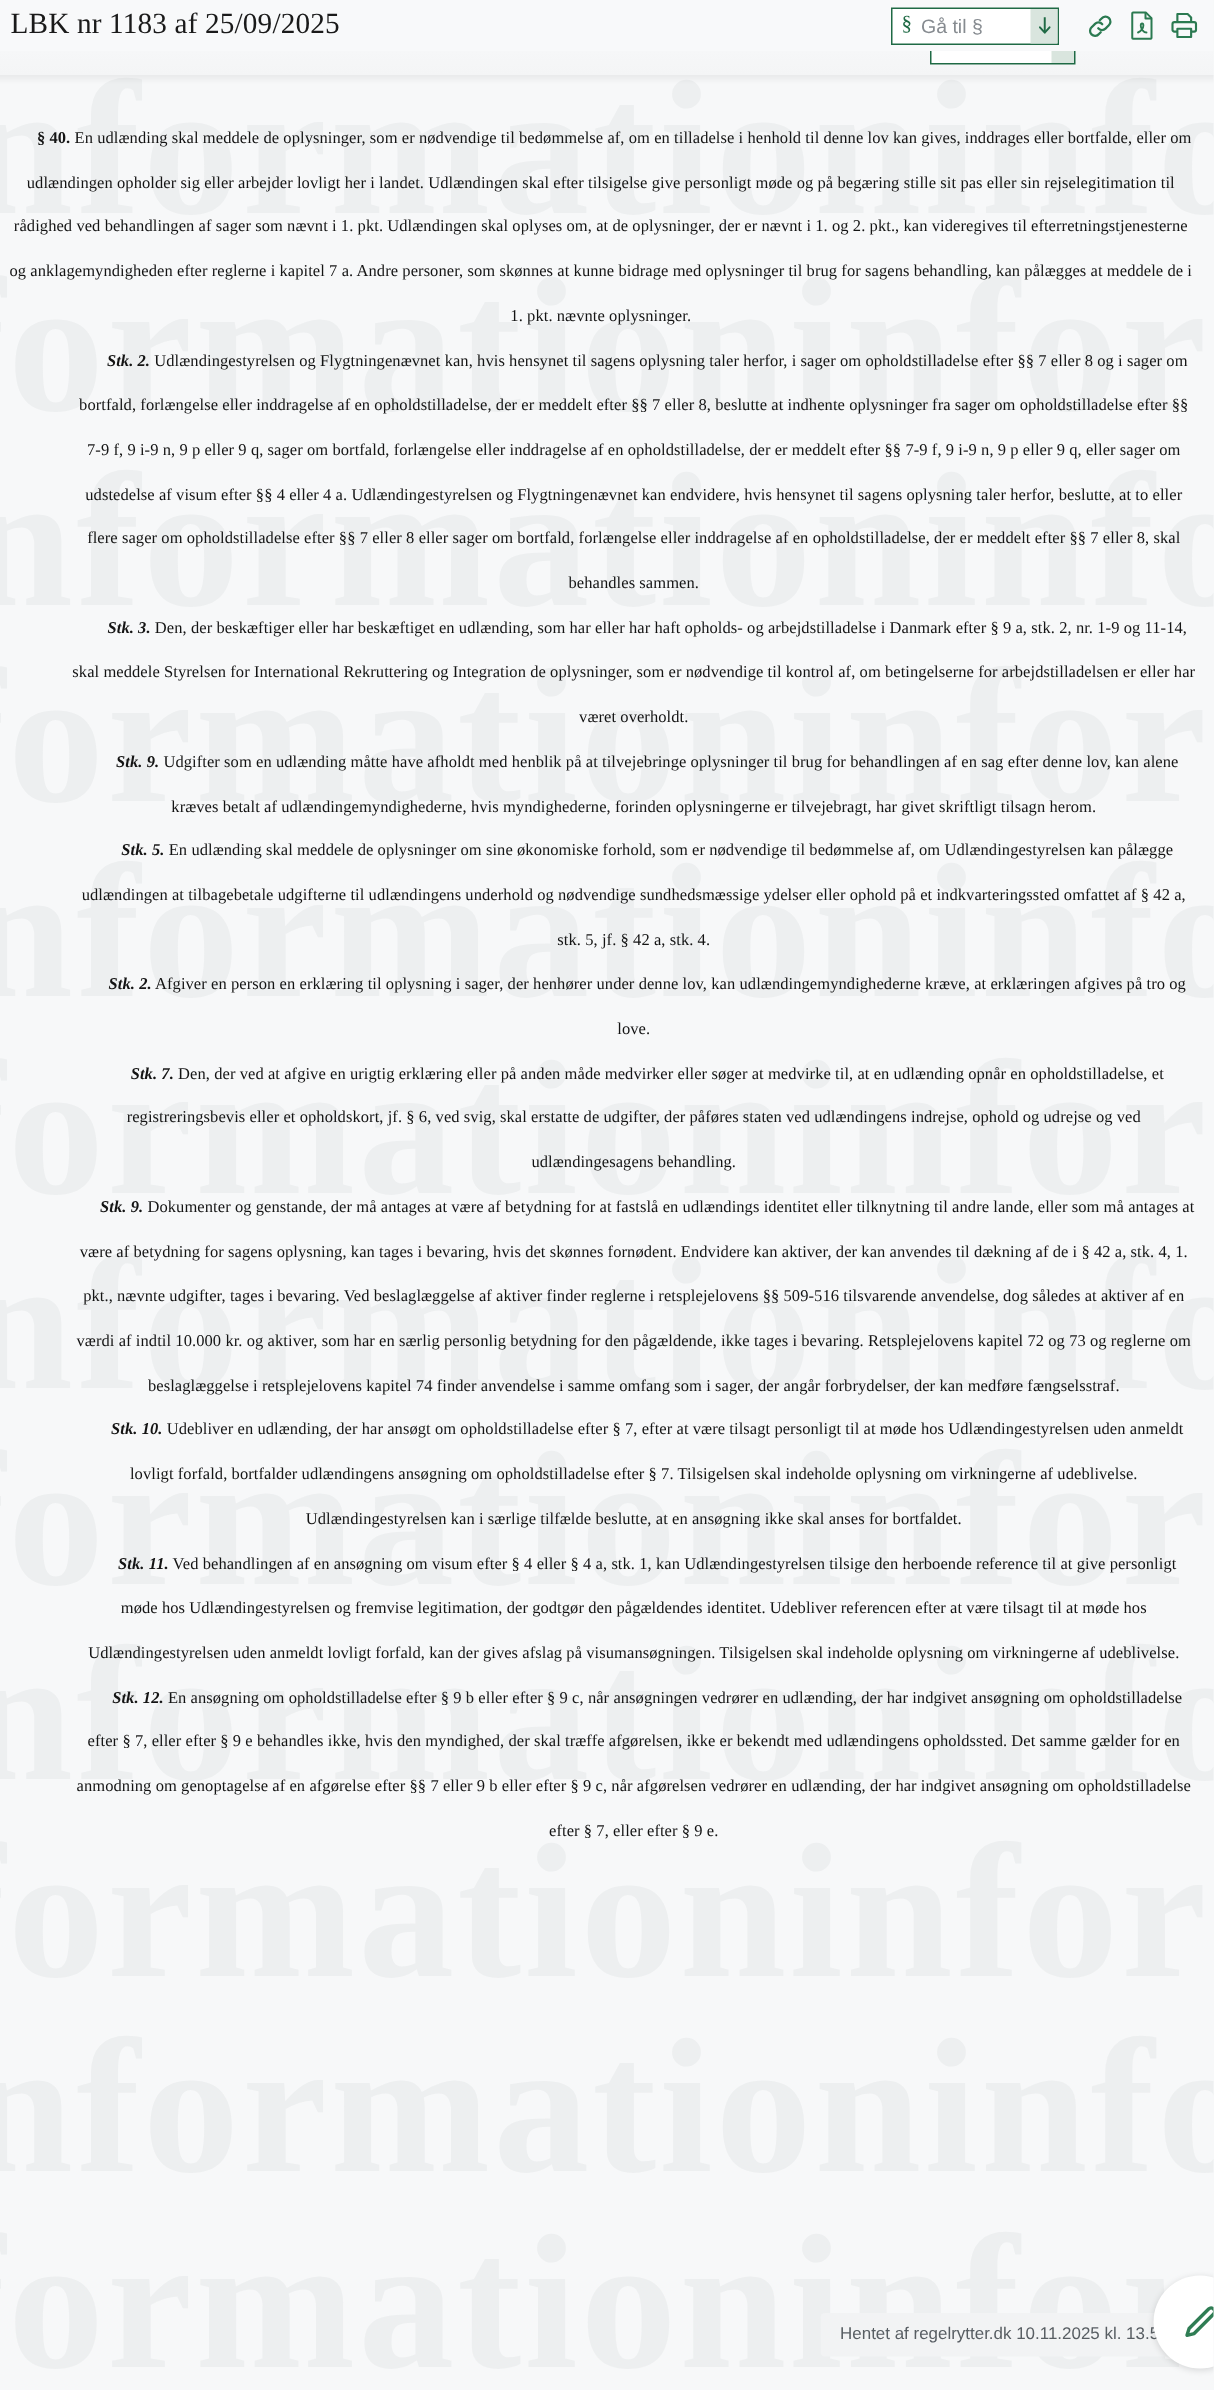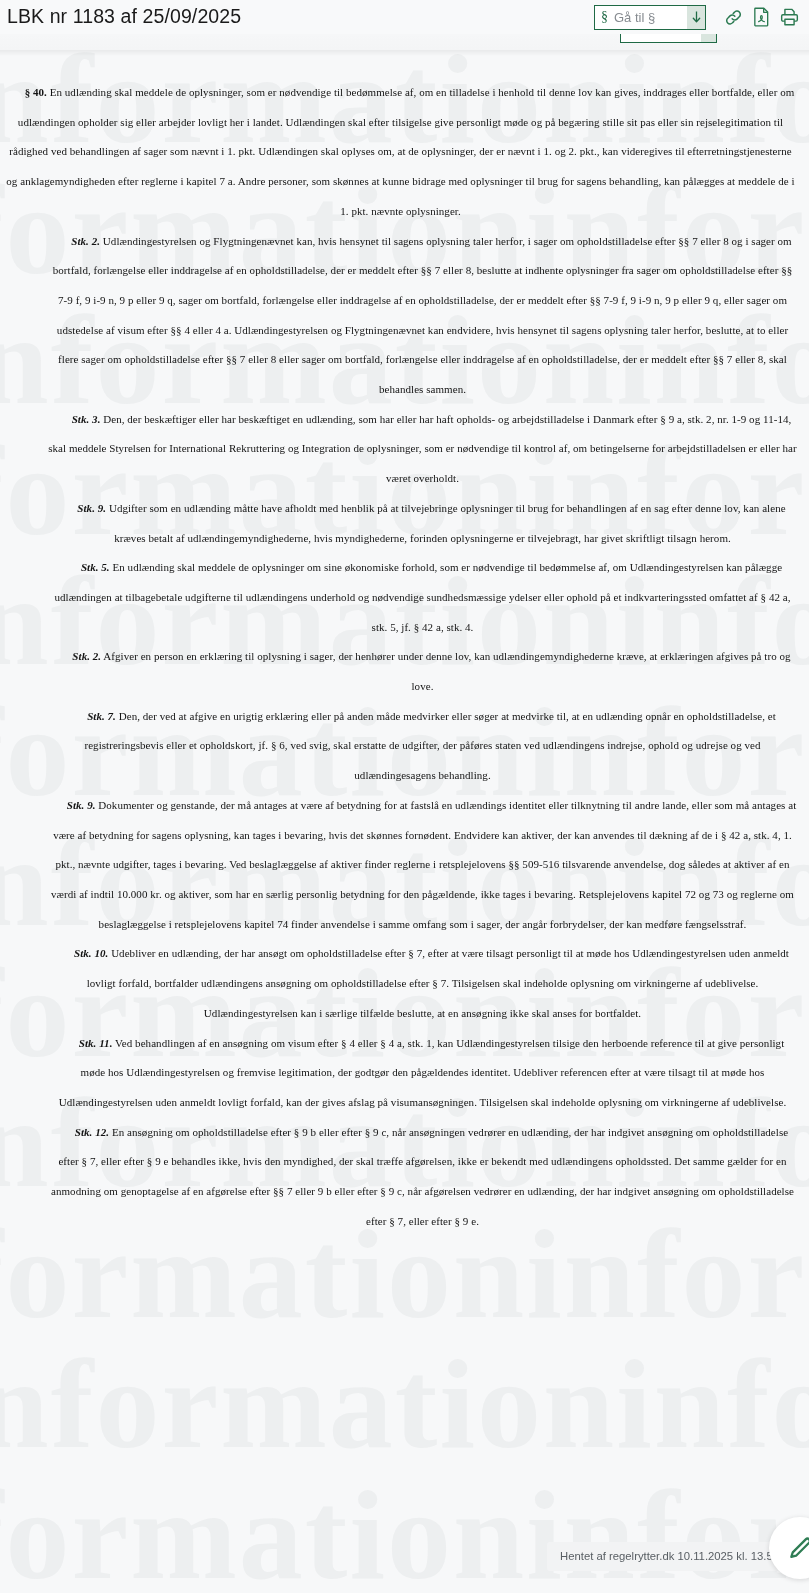--- a/index.html
+++ b/index.html
@@ -52,21 +52,21 @@
     position: relative;
     height: 34px;
     background: #f8f9fa;
     display: flex;
     align-items: center;
     padding: 0 8px 0 7px;
     box-sizing: border-box;
     z-index: 3;
   }
   .doc-title {
-    font-family: Liberation Sans, sans-serif;
+    font-family: Liberation Serif, serif;
     font-size: 19.5px;
     line-height: 1;
     color: #1a1a1a;
     letter-spacing: 0.1px;
     white-space: nowrap;
     flex: 0 0 auto;
   }
   .topbar-spacer { flex: 1 1 auto; }
 
   .goto-box {

